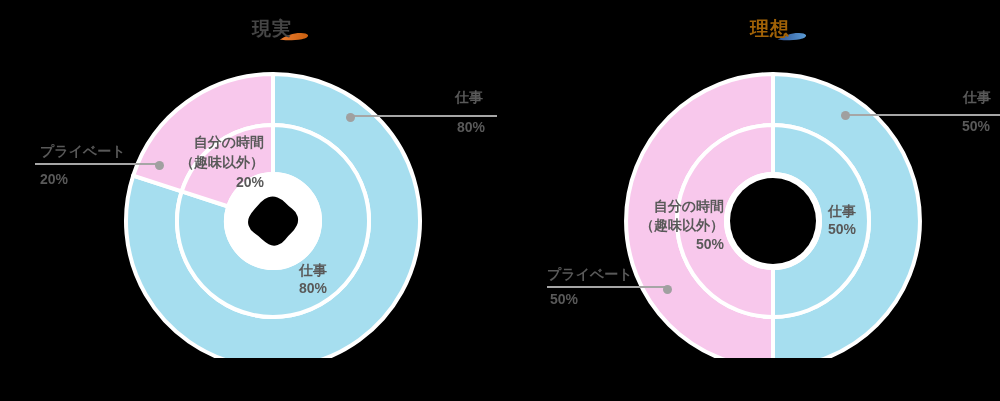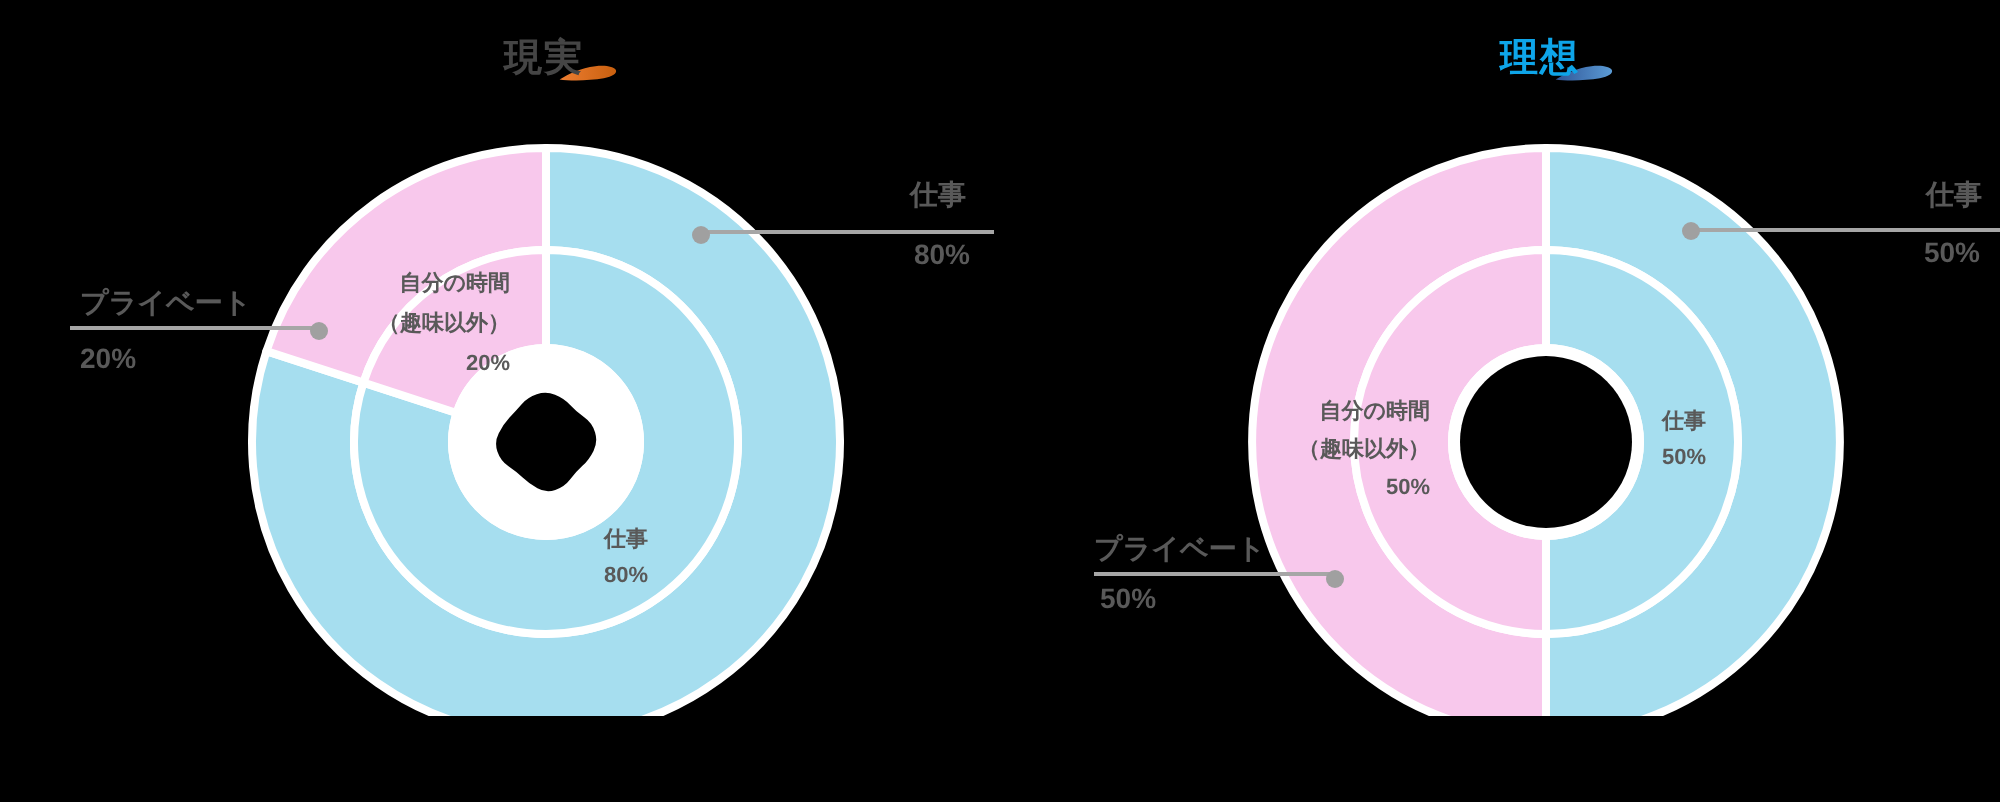--- a/index.html
+++ b/index.html
@@ -20,21 +20,21 @@
   #title-0{left:240px;}
   #title-1{left:738px;}
   .swoosh{position:absolute;width:30px;height:11px;top:30px;z-index:1;}
   #swoosh-0{left:247px;}
   #swoosh-1{left:745px;}
   .lbl{
     position:absolute;font-weight:700;color:#595959;
     font-size:14px;white-space:nowrap;z-index:3;
   }
   .lbl.center{transform:translateX(-50%);text-align:right;}
-  .lbl.inner{font-size:11px;}
+  .lbl.inner{font-size:14px;}
   .leader{position:absolute;height:2px;background:#A6A6A6;z-index:2;}
   .dot{position:absolute;width:9px;height:9px;border-radius:50%;background:#A0A0A0;z-index:2;}
 </style>
 </head>
 <body style="background: rgb(0, 0, 0);">
 
 <div class="stage" style="background: rgb(0, 0, 0);">
 
   <div class="chart-layer">
     <svg id="swoosh-0" class="swoosh" viewBox="0 0 32 12" aria-hidden="true">
@@ -81,21 +81,21 @@
   <div class="chart-layer">
     <svg id="swoosh-1" class="swoosh" viewBox="0 0 32 12" aria-hidden="true">
       <defs>
         <linearGradient id="swg1" x1="0" y1="0" x2="1" y2="0">
           <stop offset="0" stop-color="#2F5597"></stop>
           <stop offset="1" stop-color="#5B9BD5"></stop>
         </linearGradient>
       </defs>
       <path d="M0.5 10.6 C5.5 7.6 12 4.4 20 3.4 C25.5 2.7 30.2 3.6 31.2 5.5 C32 7.3 29.3 9.2 24.6 10 C16.6 11.4 5.6 11.4 0.5 10.6 Z" fill="url(#swg1)"></path>
     </svg>
-    <div id="title-1" class="chart-title" style="color: #0ea5e9;">理想</div>
+    <div id="title-1" class="chart-title" style="color: #a16207;">理想</div>
 
     <svg id="donut-1" class="donut" viewBox="0 0 310 310">
         <path d="M 155 8 A 147 147 0 0 1 155 302 L 155 251 A 96 96 0 0 0 155 59 Z" fill="#A6DEEF" stroke="#FFFFFF" stroke-width="4" stroke-linejoin="round"></path>
         <path d="M 155 302 A 147 147 0 0 1 154.99999999999997 8 L 154.99999999999997 59 A 96 96 0 0 0 155 251 Z" fill="#F8C8EC" stroke="#FFFFFF" stroke-width="4" stroke-linejoin="round"></path>
         <path d="M 155 59 A 96 96 0 0 1 155 251 L 155 202 A 47 47 0 0 0 155 108 Z" fill="#A6DEEF" stroke="#FFFFFF" stroke-width="4" stroke-linejoin="round"></path>
         <path d="M 155 251 A 96 96 0 0 1 154.99999999999997 59 L 155 108 A 47 47 0 0 0 155 202 Z" fill="#F8C8EC" stroke="#FFFFFF" stroke-width="4" stroke-linejoin="round"></path>
         <circle cx="155" cy="155" r="49" fill="#FFFFFF"></circle>
         <circle cx="155" cy="155" r="43" fill="#000000"></circle>
       </svg>
 

